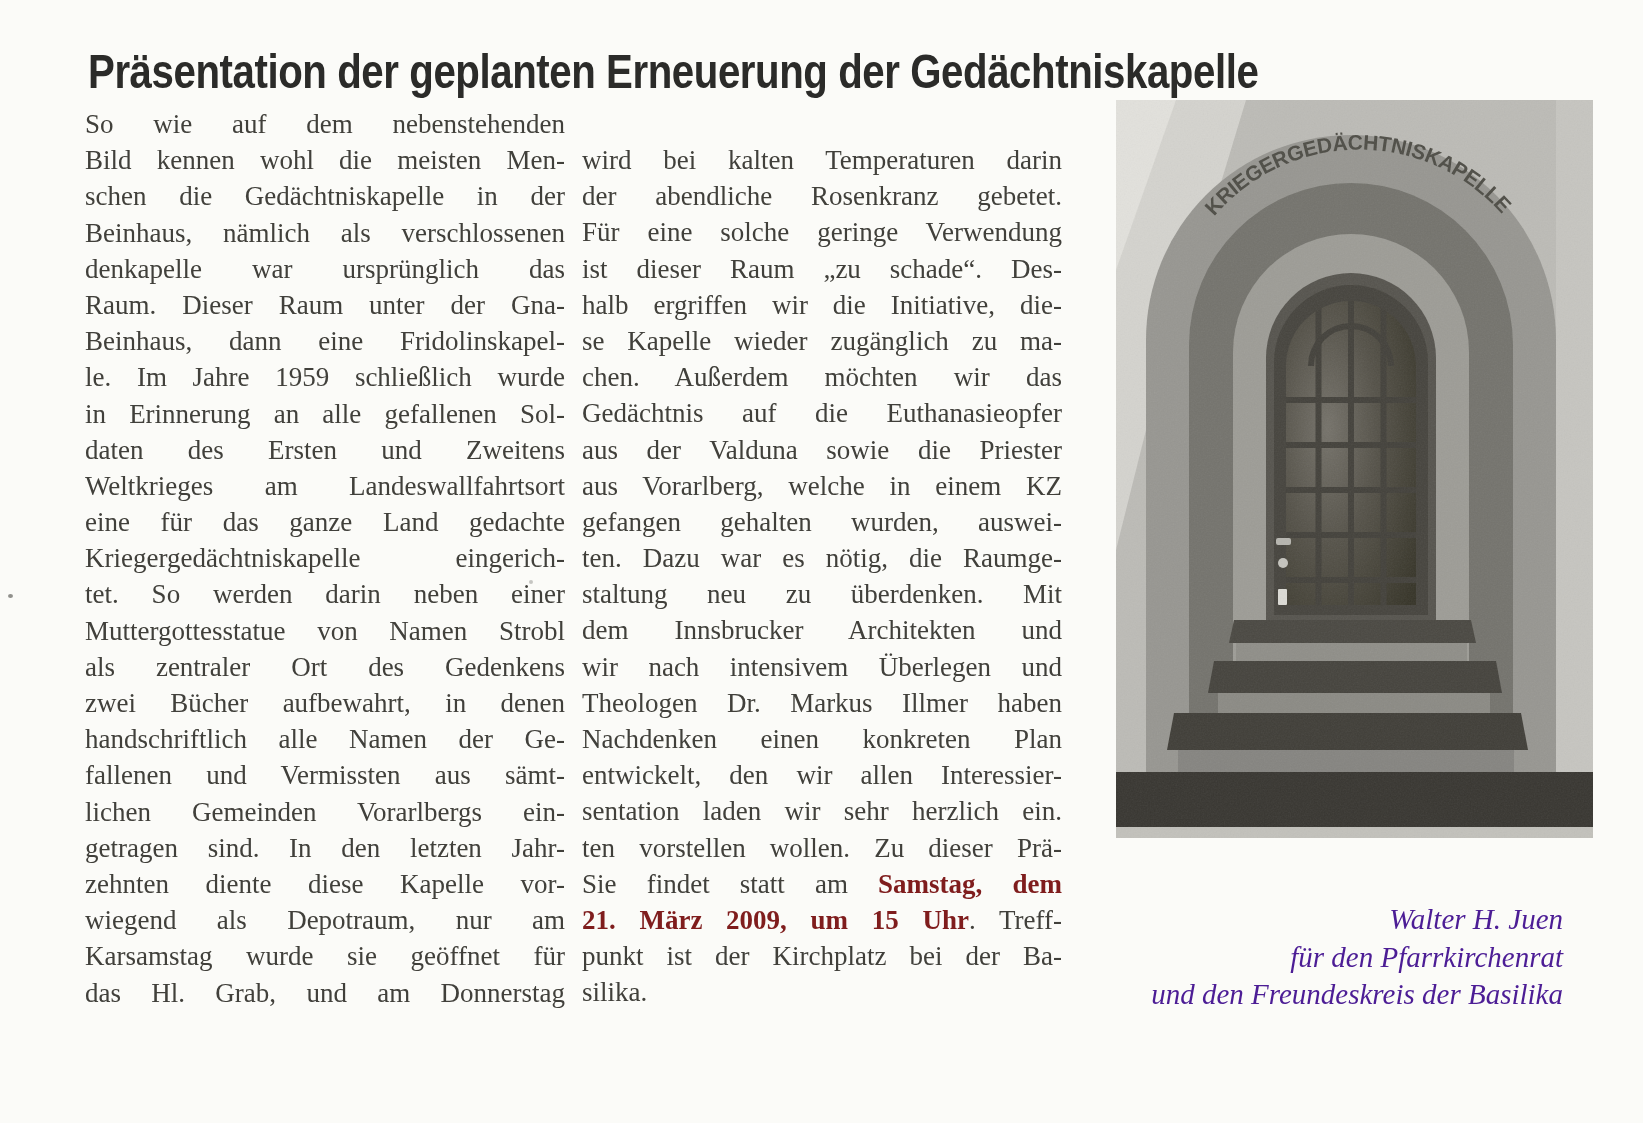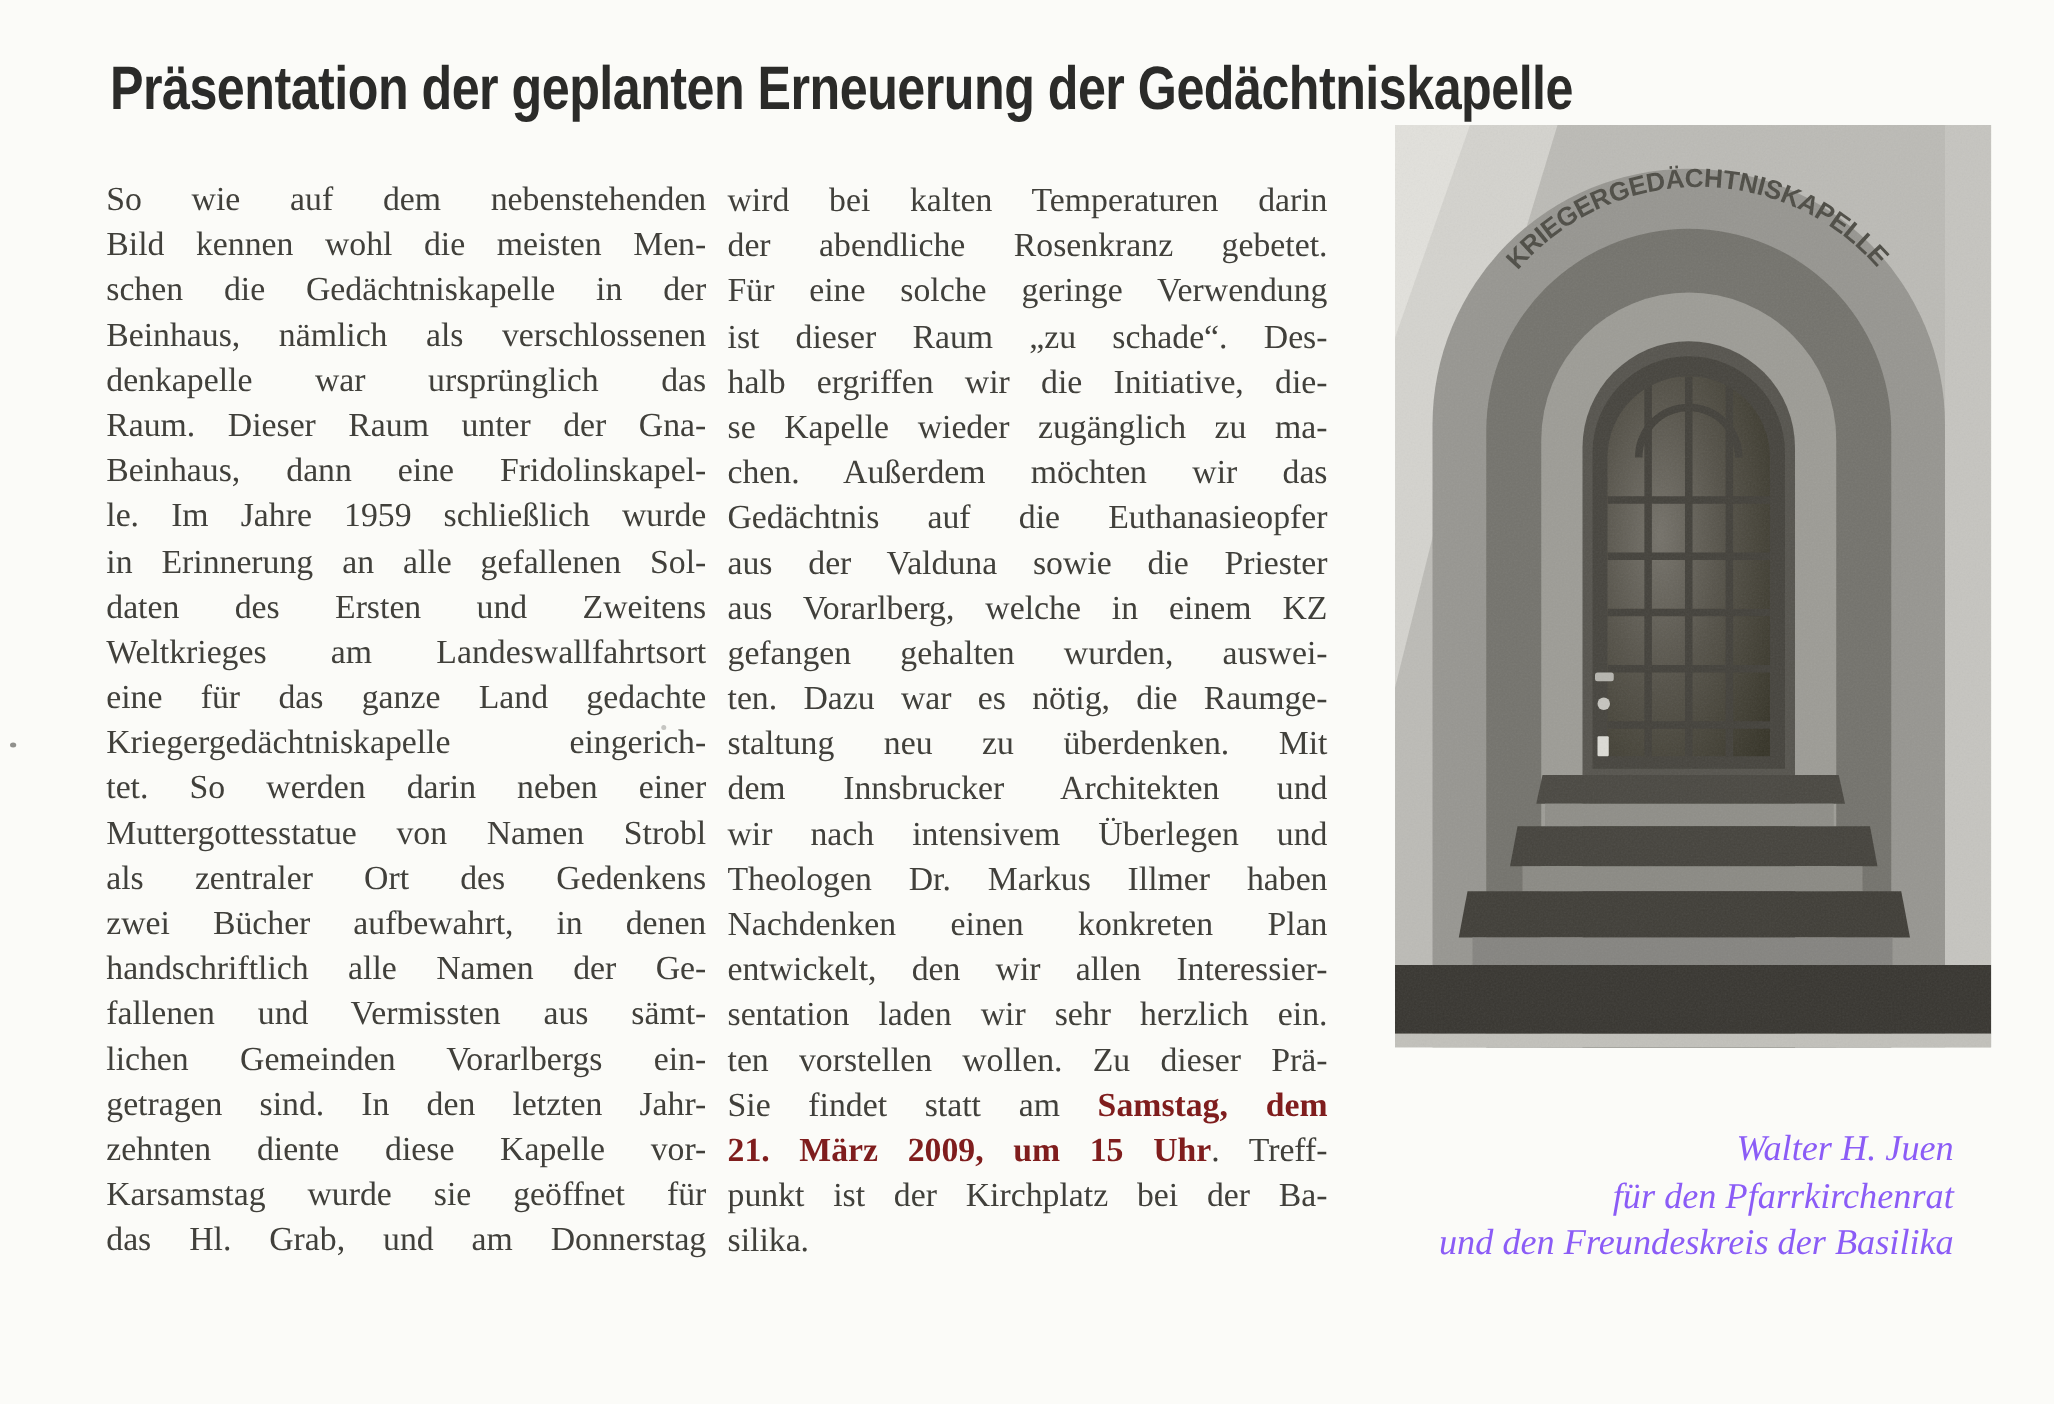--- a/index.html
+++ b/index.html
@@ -12,37 +12,37 @@
     position:absolute;left:88px;top:10px;
     font-family:"Liberation Sans", sans-serif;
     font-weight:bold;font-size:49px;color:#2b2b29;
     transform:scaleX(.82);transform-origin:left top;
     letter-spacing:-.5px;white-space:nowrap;
   }
   .col{
     position:absolute;top:106px;width:480px;
     font-size:27px;color:#41403b;
   }
-  .col-1{left:85px;margin-top:35px;}
+  .col-1{left:85px;}
   .col-2{left:582px;margin-top:36px;}
   .tline{
     height:36.2px;line-height:36.2px;
     text-align:justify;text-align-last:justify;
     white-space:nowrap;
   }
   .tline.noj{text-align-last:left;}
   .tline b{font-weight:bold;color:#38372ف3;}
   .tline b{color:#7f1d1d;}
   .photo-figure{
     position:absolute;left:1116px;top:100px;width:477px;height:738px;
   }
   .signature{
     position:absolute;right:80px;top:901px;
     text-align:right;font-style:italic;
-    font-size:29px;line-height:37.5px;color:#8b5cf6;
+    font-size:29px;line-height:37.5px;color:#4c1d95;
   }
   .signature .tline{
     height:37.5px;line-height:37.5px;
     text-align:right;text-align-last:right;white-space:nowrap;
   }
   .speck{position:absolute;background:#90908c;border-radius:50%;}
   .speck-1{left:8px;top:594px;width:5px;height:4px;}
   .speck-2{left:529px;top:580px;width:4px;height:4px;opacity:.5;}
   .arch-inscription{
     font-family:"Liberation Sans", sans-serif;
@@ -71,20 +71,21 @@
     <div class="tline">Kriegergedächtniskapelle eingerich-</div>
     <div class="tline">tet. So werden darin neben einer</div>
     <div class="tline">Muttergottesstatue von Namen Strobl</div>
     <div class="tline">als zentraler Ort des Gedenkens</div>
     <div class="tline">zwei Bücher aufbewahrt, in denen</div>
     <div class="tline">handschriftlich alle Namen der Ge-</div>
     <div class="tline">fallenen und Vermissten aus sämt-</div>
     <div class="tline">lichen Gemeinden Vorarlbergs ein-</div>
     <div class="tline">getragen sind. In den letzten Jahr-</div>
     <div class="tline">zehnten diente diese Kapelle vor-</div>
+    <div class="tline">wiegend als Depotraum, nur am</div>
     <div class="tline">Karsamstag wurde sie geöffnet für</div>
     <div class="tline">das Hl. Grab, und am Donnerstag</div>
   </div>
 <div class="col col-2">
     <div class="tline">wird bei kalten Temperaturen darin</div>
     <div class="tline">der abendliche Rosenkranz gebetet.</div>
     <div class="tline">Für eine solche geringe Verwendung</div>
     <div class="tline">ist dieser Raum „zu schade“. Des-</div>
     <div class="tline">halb ergriffen wir die Initiative, die-</div>
     <div class="tline">se Kapelle wieder zugänglich zu ma-</div>

